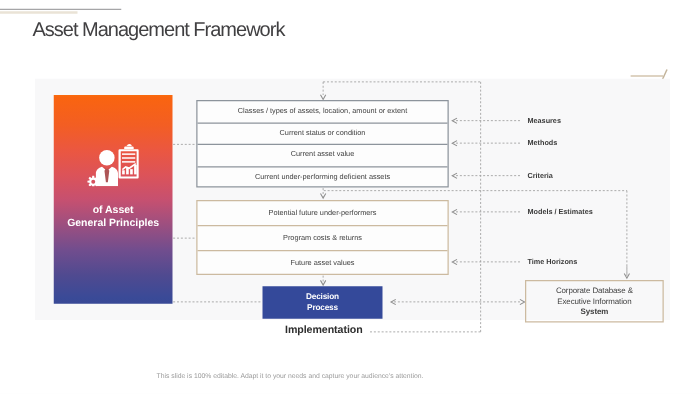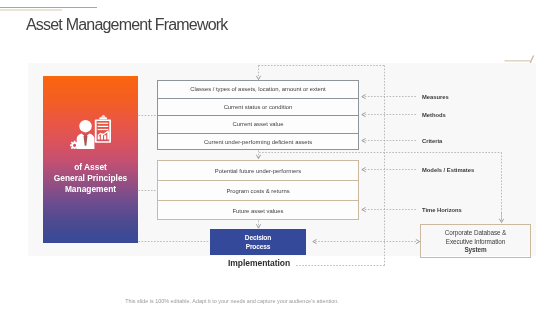--- a/index.html
+++ b/index.html
@@ -113,21 +113,20 @@
       <g fill="#c4504b">
         <path d="M17.65 20.7 l1.85 1.55 l1.85 -1.55 l0.5 0.25 l-2.35 2.1 l-2.35 -2.1 z"></path>
       </g>
       <g fill="#ad5556">
         <path d="M18.5 22.2 h2.0 l0.9 1.3 l-1.1 9.2 h-1.6 l-1.1 -9.2 z"></path>
       </g>
     </svg>
     <div class="gbox-label">
         <div>of Asset</div>
         <div>General Principles</div>
-        <div>Management</div>
       </div>
   </div>
 
   <div class="tbl t1">
       <div class="row">Classes / types of assets, location, amount or extent</div>
       <div class="row">Current status or condition</div>
       <div class="row">Current asset value</div>
       <div class="row">Current under-performing deficient assets</div>
     </div>
   <div class="tbl t2">

